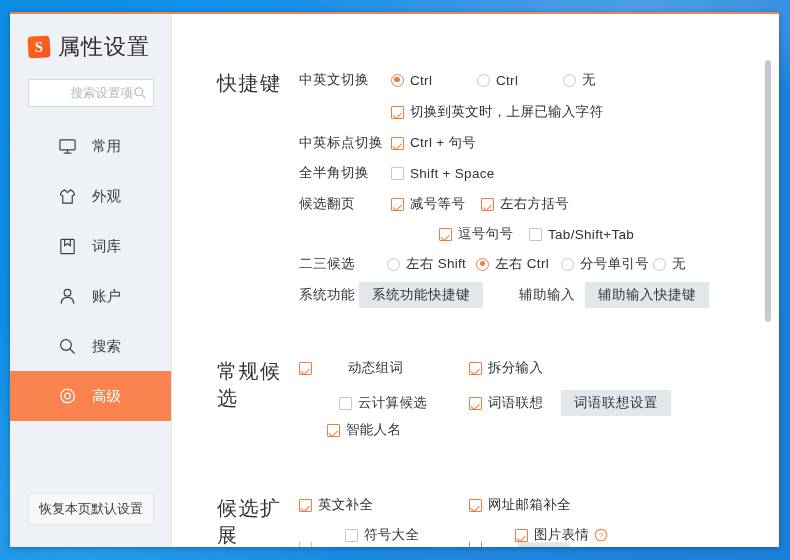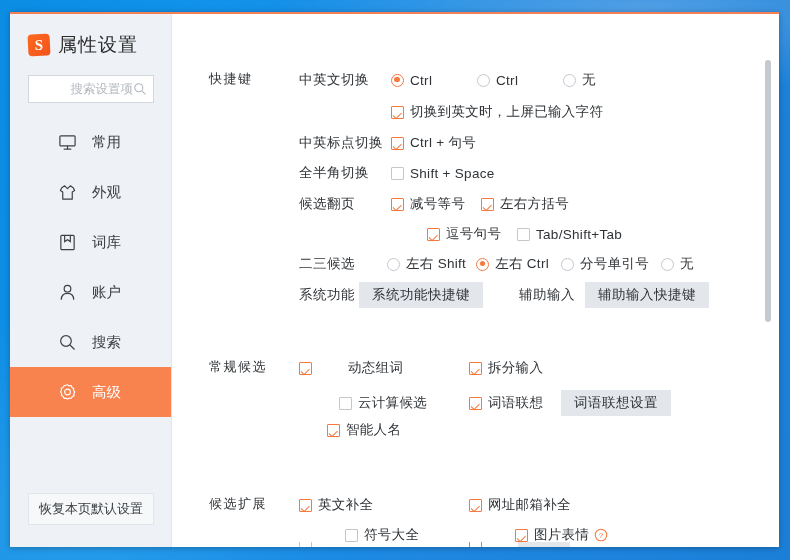--- a/index.html
+++ b/index.html
@@ -60,21 +60,21 @@
     flex: 0 0 auto;
   }
   .logo span {
     position: absolute; inset: 0;
     display: flex; align-items: center; justify-content: center;
     color: #fff; font-weight: bold; font-size: 15px;
     font-family: "Liberation Serif", serif;
     transform: rotate(3deg);
   }
   .brand-title {
-    font-size: 19px; color: #2c2c2c; letter-spacing: 1px;
+    font-size: 22px; color: #2c2c2c; letter-spacing: 1px;
   }
 
   .searchbox {
     margin: 17px 0 0 18px;
     width: 126px; height: 28px;
     background: #fff; border: 1px solid #d3d8de;
     display: flex; align-items: center;
     padding: 0 6px 0 8px;
   }
   .searchbox input {
@@ -121,22 +121,22 @@
     position: absolute; right: 7px; top: 2px;
     width: 8px; height: 531px; background: transparent;
   }
   .scrollthumb {
     position: absolute; right: 8px; top: 46px;
     width: 6px; height: 262px;
     background: #c5c9d0; border-radius: 3px;
     cursor: default;
   }
   .grp-label {
-    position: absolute; left: 36px; width: 78px;
-    font-size: 13px; color: #2f3337; letter-spacing: 1.5px;
+    position: absolute; left: 44px; width: 78px;
+    font-size: 20px; color: #2f3337; letter-spacing: 1.5px;
   }
   .row {
     position: absolute; display: flex; align-items: center;
     white-space: nowrap;
   }
   .sub-label {
     font-size: 13.5px; color: #2f3337; letter-spacing: .5px;
   }
 
   
@@ -338,42 +338,42 @@
         <label class="opt" style="width:90px;">
           <span class="cb on"></span>
           <span class="opt-txt">减号等号</span>
         </label>
         <label class="opt">
           <span class="cb on"></span>
           <span class="opt-txt">左右方括号</span>
         </label>
       </div>
 
-      <div class="row" style="left:206px; top:211px;padding-left:48px;">
+      <div class="row" style="left:218px; top:211px;padding-left:48px;">
         <label class="opt" style="width:90px;">
           <span class="cb on"></span>
           <span class="opt-txt">逗号句号</span>
         </label>
         <label class="opt">
           <span class="cb"></span>
           <span class="opt-txt">Tab/Shift+Tab</span>
         </label>
       </div>
 
       <div class="row" style="left:126px; top:241px;">
         <span class="sub-label" style="width:88px;">二三候选</span>
         <label class="opt" style="margin-right:10px;">
           <span class="rb"></span>
           <span class="opt-txt">左右 Shift</span>
         </label>
         <label class="opt" style="margin-right:12px;">
           <span class="rb on"></span>
           <span class="opt-txt">左右 Ctrl</span>
         </label>
-        <label class="opt" style="margin-right:12px;">
+        <label class="opt" style="margin-right:4px;">
           <span class="rb"></span>
           <span class="opt-txt">分号单引号</span>
         </label>
         <label class="opt">
           <span class="rb"></span>
           <span class="opt-txt">无</span>
         </label>
       </div>
 
       <div class="row" style="left:126px; top:268px;">

